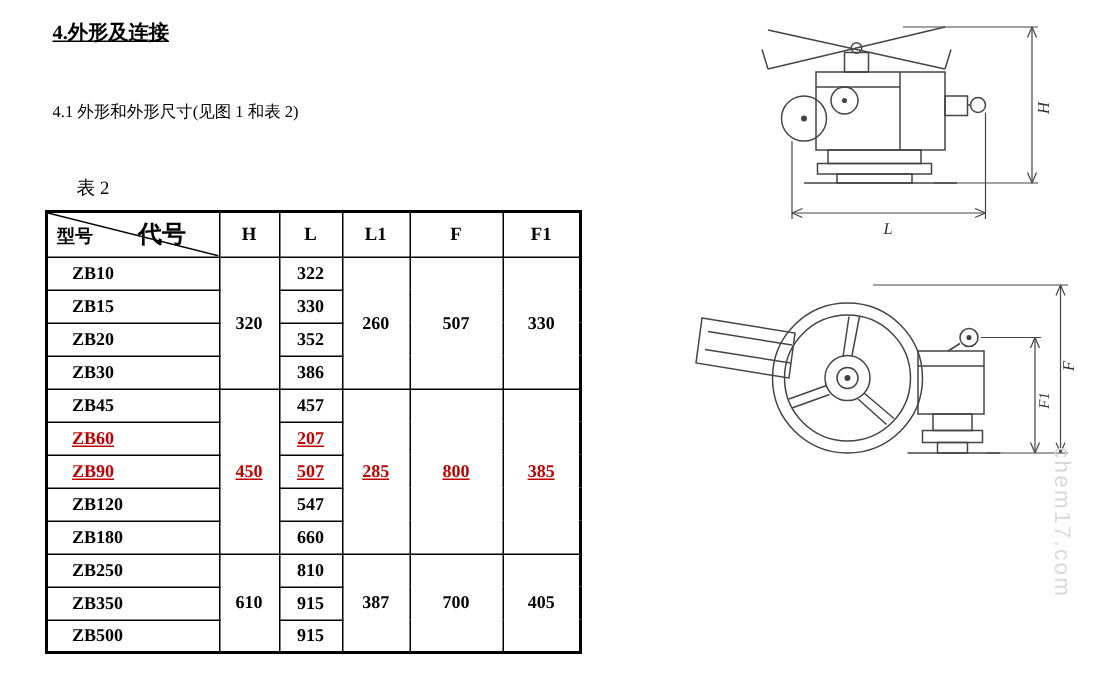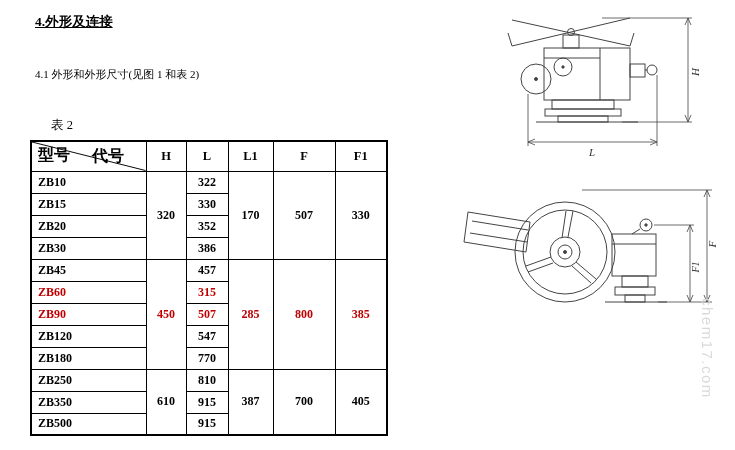--- a/index.html
+++ b/index.html
@@ -7,27 +7,27 @@
   body { font-family:"Liberation Serif","DejaVu Serif",serif; color:#000; }
   .doc { position:relative; width:735px; height:450px; background:#fff; overflow:hidden; }
 
   .title { position:absolute; left:35px; top:13px; font-size:13.5px; font-weight:bold; text-decoration:underline; }
   .subtitle { position:absolute; left:35px; top:67px; font-size:11px; }
   .table-label { position:absolute; left:35px; top:117px; font-size:12.5px;margin-left:16px; }
 
   table.spec { position:absolute; left:30px; top:140px; border-collapse:collapse; table-layout:fixed; font-size:12px; border:2px solid #000; }
   .spec th, .spec td { border:1px solid #000; text-align:center; font-weight:bold; height:22px; padding:0; font-size:12px; }
   .spec thead th { height:30px; font-size:12.5px; }
-  .spec td.model { text-align:left; padding-left:6px; }
-  .red { color:var(--red,#c00000); }
+  .spec td.model { text-align:left; padding-left:16px; }
+  .red { color:var(--red,#c00000);text-decoration:underline; }
 
   .diag { position:relative; }
   .diag svg { position:absolute; left:0; top:0; width:100%; height:100%; }
   .diag .diag-top { position:absolute; left:60px; top:4px; font-size:16px; }
-  .diag .diag-bottom { position:absolute; left:6px; bottom:5px; font-size:16px; }
+  .diag .diag-bottom { position:absolute; left:6px; bottom:5px; font-size:12px; }
 
   .fig { position:absolute; }
   .fig text { font-family:"Liberation Serif","DejaVu Serif",serif; fill:#333; }
 
   .watermark { position:absolute; left:716px; top:298px; transform:rotate(90deg); transform-origin:0 0;
     color:#d9d9d9; font-size:15px; font-family:"Liberation Sans",sans-serif; letter-spacing:1.5px; white-space:nowrap; }
 </style>
 </head>
 <body>
 
@@ -60,21 +60,21 @@
         <th>L1</th>
         <th>F</th>
         <th>F1</th>
       </tr>
     </thead>
     <tbody>
         <tr>
           <td class="model">ZB10</td>
           <td rowspan="4">320</td>
           <td>322</td>
-          <td rowspan="4">170</td>
+          <td rowspan="4">260</td>
           <td rowspan="4">507</td>
           <td rowspan="4">330</td>
         </tr>
         <tr>
           <td class="model">ZB15</td>
           <td>330</td>
         </tr>
         <tr>
           <td class="model">ZB20</td>
           <td>352</td>
@@ -86,33 +86,33 @@
         <tr>
           <td class="model">ZB45</td>
           <td class="red" rowspan="5">450</td>
           <td>457</td>
           <td class="red" rowspan="5">285</td>
           <td class="red" rowspan="5">800</td>
           <td class="red" rowspan="5">385</td>
         </tr>
         <tr>
           <td class="red model">ZB60</td>
-          <td class="red">315</td>
+          <td class="red">207</td>
         </tr>
         <tr>
           <td class="red model">ZB90</td>
           <td class="red">507</td>
         </tr>
         <tr>
           <td class="model">ZB120</td>
           <td>547</td>
         </tr>
         <tr>
           <td class="model">ZB180</td>
-          <td>770</td>
+          <td>660</td>
         </tr>
         <tr>
           <td class="model">ZB250</td>
           <td rowspan="3">610</td>
           <td>810</td>
           <td rowspan="3">387</td>
           <td rowspan="3">700</td>
           <td rowspan="3">405</td>
         </tr>
         <tr>

